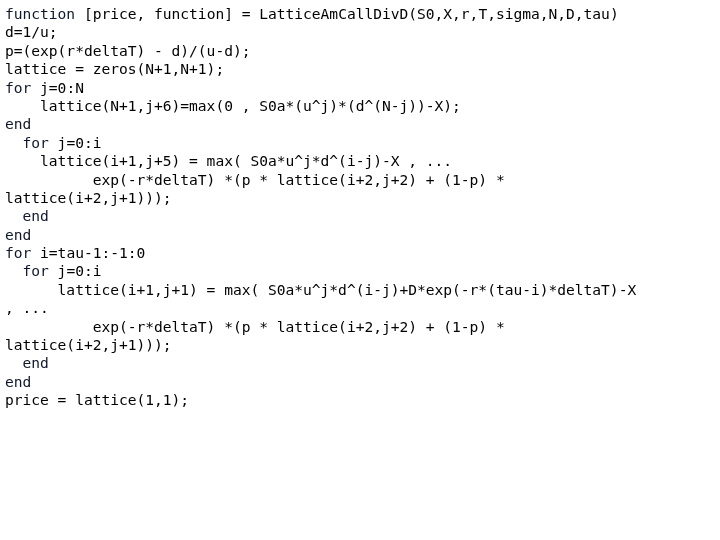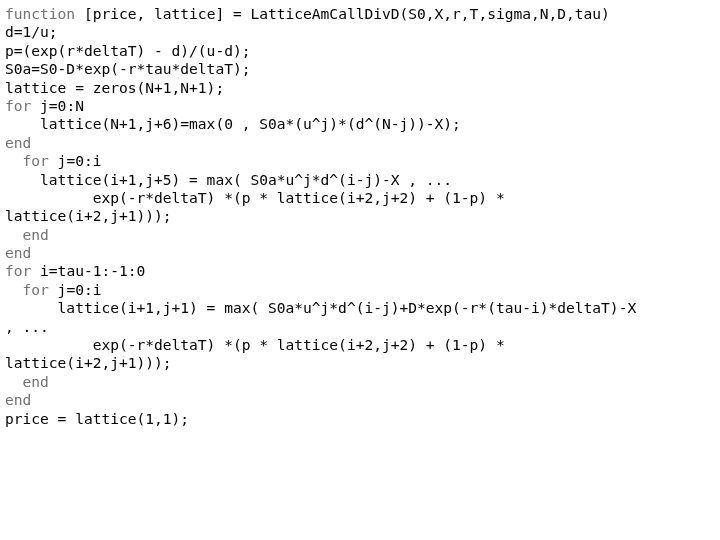--- a/index.html
+++ b/index.html
@@ -24,31 +24,30 @@
   .code-line {
     font-family: "DejaVu Sans Mono", "Liberation Mono", monospace;
     font-size: 14.6px;
     line-height: 18.4px;
     height: 18.4px;
     color: #000000;
     white-space: pre;
     letter-spacing: -0.02px;
   }
   .kw {
-    color: #737373;
+    color: #0f172a;
   }
 </style>
 </head>
 <body>
 
 <div id="code-listing">
-    <div class="code-line"><span class="kw">function</span><span class="txt"> [price, lattice] = LatticeAmCallDivD(S0,X,r,T,sigma,N,D,tau)</span></div>
+    <div class="code-line"><span class="kw">function</span><span class="txt"> [price, function] = LatticeAmCallDivD(S0,X,r,T,sigma,N,D,tau)</span></div>
     <div class="code-line"><span class="txt">d=1/u;</span></div>
     <div class="code-line"><span class="txt">p=(exp(r*deltaT) - d)/(u-d);</span></div>
-    <div class="code-line"><span class="txt">S0a=S0-D*exp(-r*tau*deltaT);</span></div>
     <div class="code-line"><span class="txt">lattice = zeros(N+1,N+1);</span></div>
     <div class="code-line"><span class="kw">for</span><span class="txt"> j=0:N</span></div>
     <div class="code-line"><span class="txt">    lattice(N+1,j+6)=max(0 , S0a*(u^j)*(d^(N-j))-X);</span></div>
     <div class="code-line"><span class="kw">end</span><span class="txt"></span></div>
     <div class="code-line"><span class="kw">  for</span><span class="txt"> j=0:i</span></div>
     <div class="code-line"><span class="txt">    lattice(i+1,j+5) = max( S0a*u^j*d^(i-j)-X , ...</span></div>
     <div class="code-line"><span class="txt">          exp(-r*deltaT) *(p * lattice(i+2,j+2) + (1-p) *</span></div>
     <div class="code-line"><span class="txt">lattice(i+2,j+1)));</span></div>
     <div class="code-line"><span class="kw">  end</span><span class="txt"></span></div>
     <div class="code-line"><span class="kw">end</span><span class="txt"></span></div>

